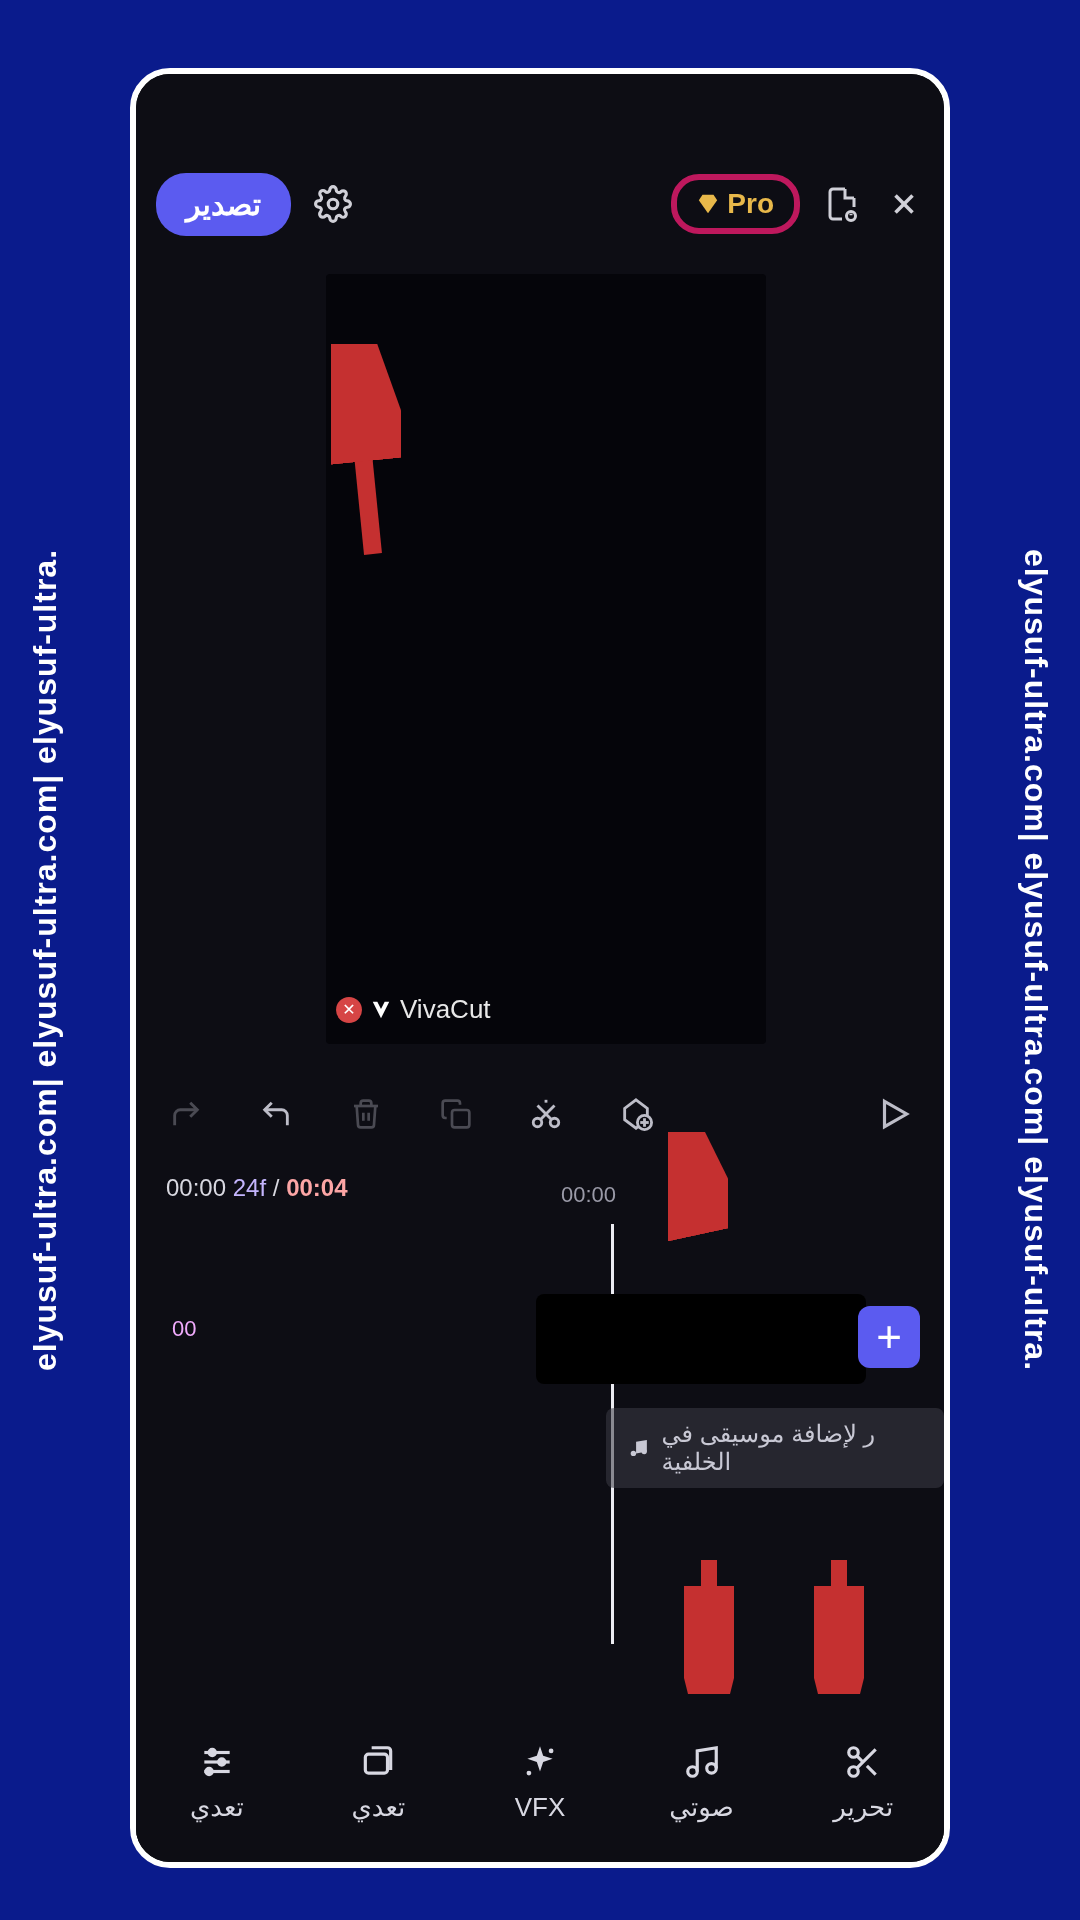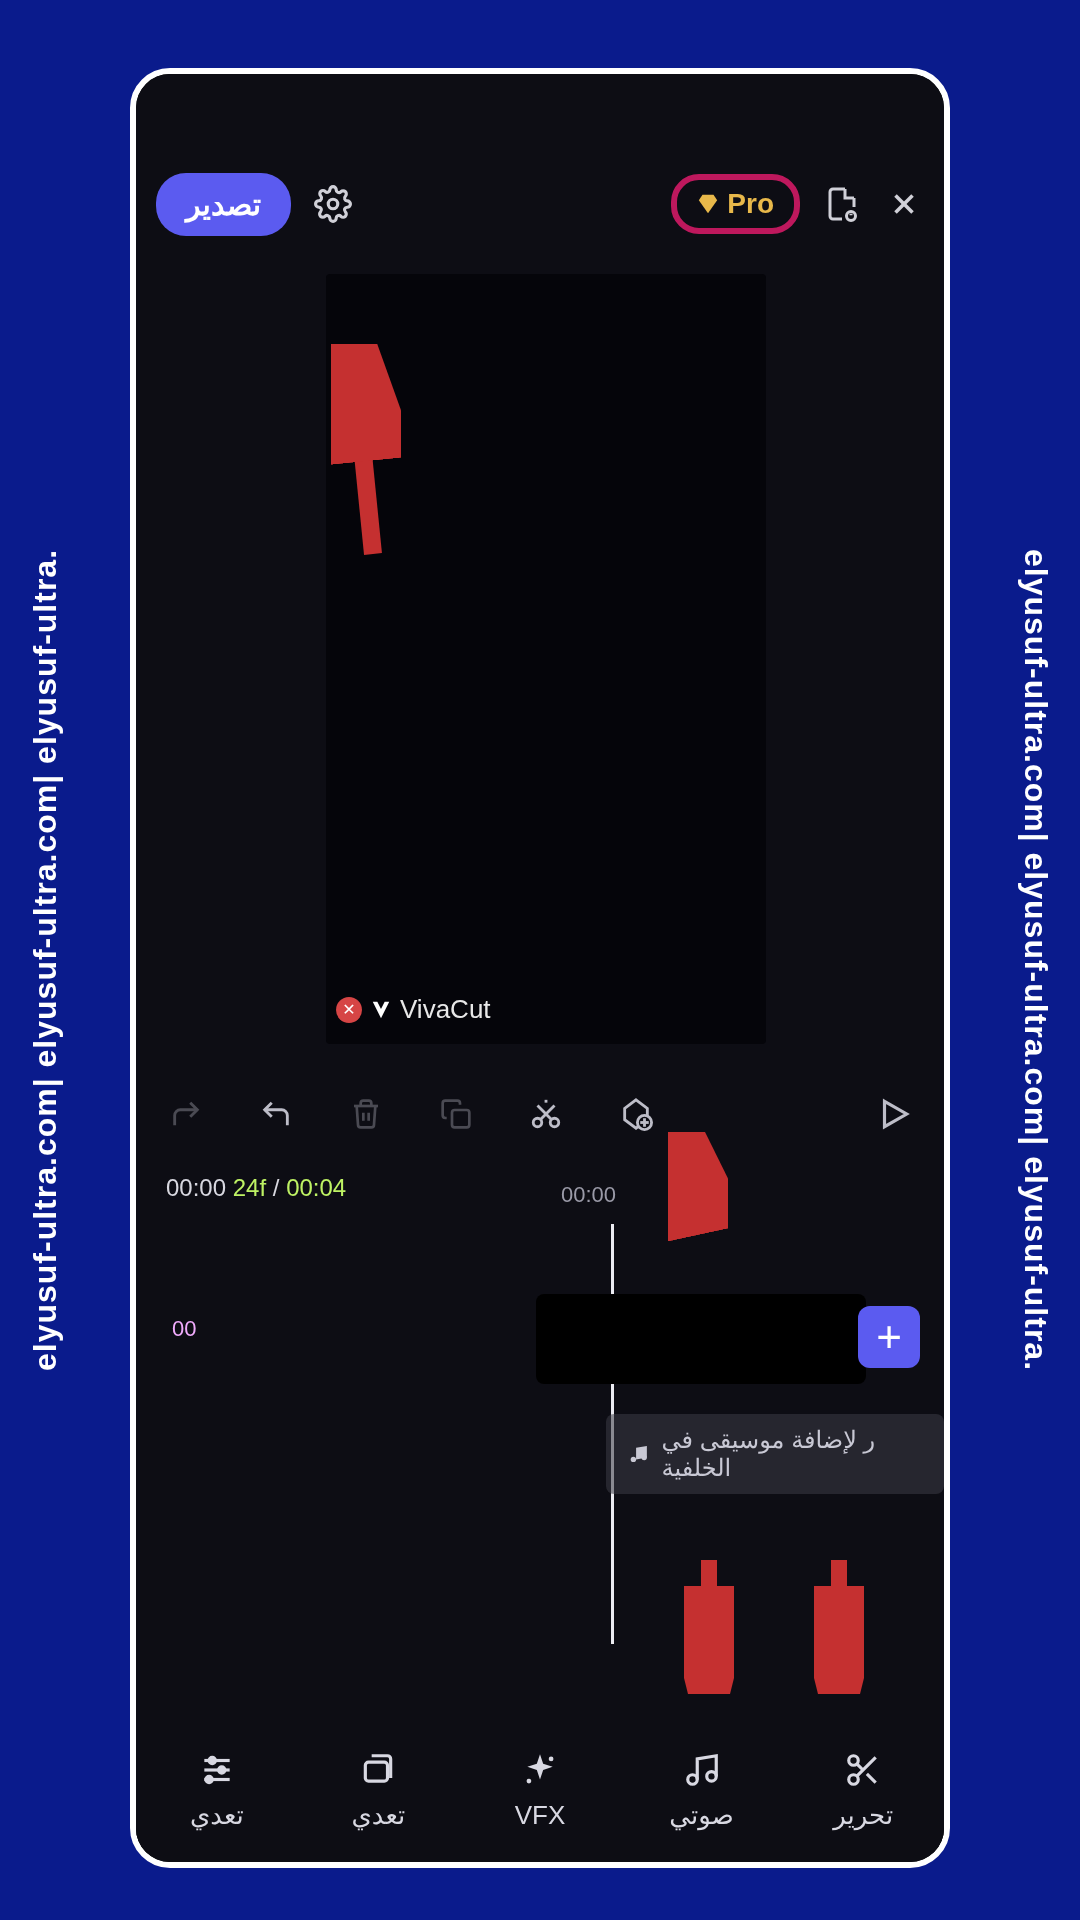--- a/index.html
+++ b/index.html
@@ -138,22 +138,22 @@
   .tool-disabled { opacity: .35; }
   .play-btn { margin-left: auto; }
 
   .time-readout {
     position: absolute;
     top: 1100px;
     left: 30px;
     font-size: 24px;
     color: #d8d8e0;
   }
-  .time-readout .frames { color: #bef264; }
-  .time-readout .duration { color: #bef264; }
+  .time-readout .frames { color: #c4b5fd; }
+  .time-readout .duration { color: #fca5a5; font-weight: bold; }
   .ruler-time {
     position: absolute;
     top: 1108px;
     left: 425px;
     font-size: 22px;
     color: #9a9aa8;
   }
 
   .timeline-area {
     position: absolute;
@@ -189,21 +189,21 @@
     border-radius: 12px;
     color: #fff;
     display: flex;
     align-items: center;
     justify-content: center;
     font-size: 44px;
     font-weight: 300;
   }
   .music-hint {
     position: absolute;
-    top: 190px;
+    top: 184px;
     left: 470px;
     padding: 12px 22px;
     background: rgba(60,60,70,.55);
     border-radius: 8px;
     color: #c8c8d4;
     font-size: 24px;
     display: flex;
     align-items: center;
     gap: 12px;
     justify-content: flex-end;
@@ -213,21 +213,21 @@
     top: 92px;
     left: 36px;
     font-size: 22px;
     color: #f0abfc;
   }
 
   .bottom-tabs {
     position: absolute;
     left: 0;
     right: 0;
-    bottom: 8px;
+    bottom: 16px;
     height: 130px;
     display: flex;
     justify-content: space-around;
     align-items: center;
     background: #0d0d14;
   }
   .btab {
     display: flex;
     flex-direction: column;
     align-items: center;

